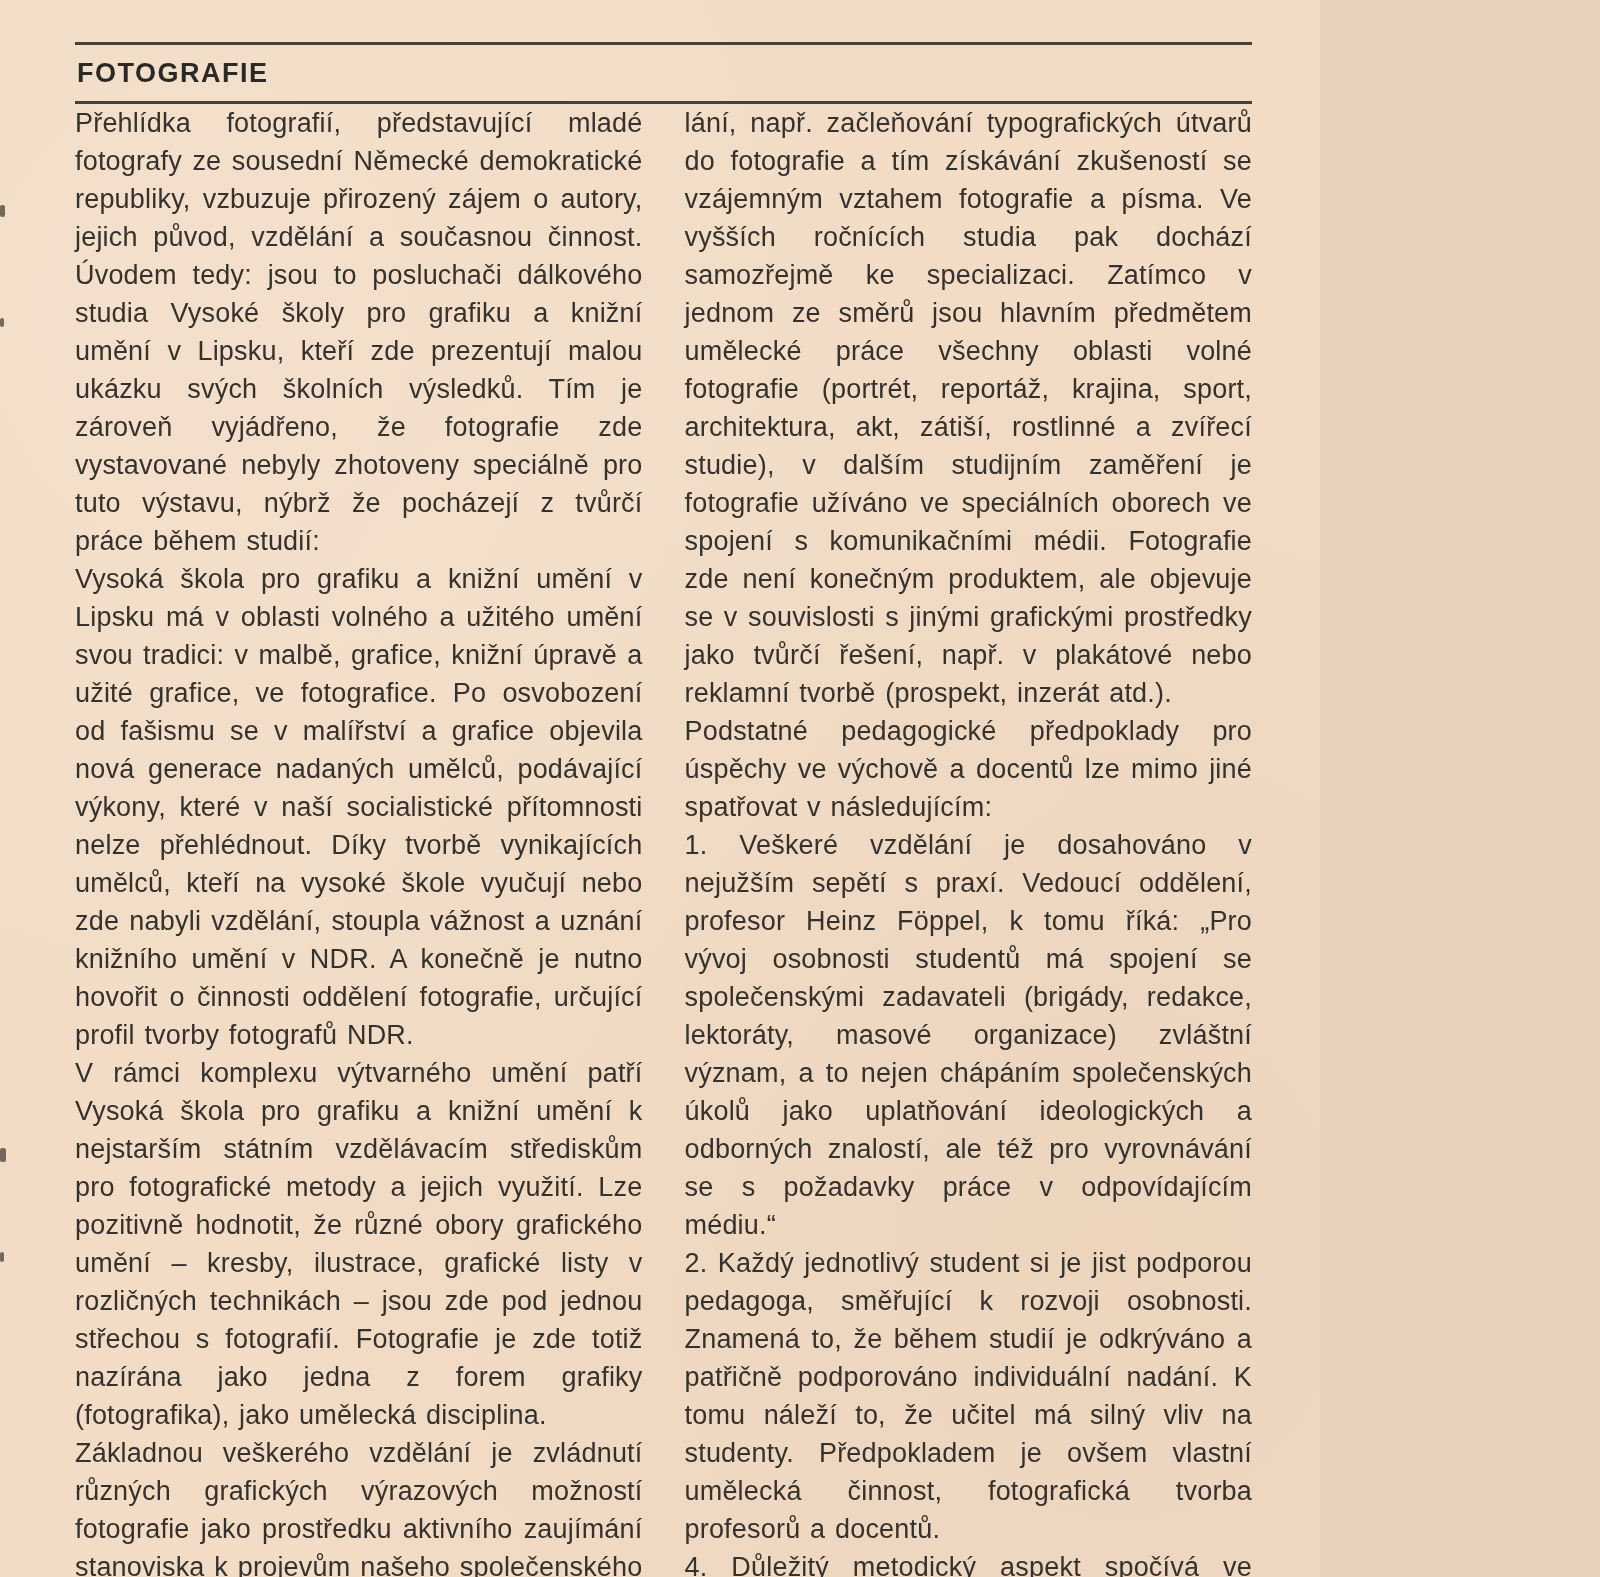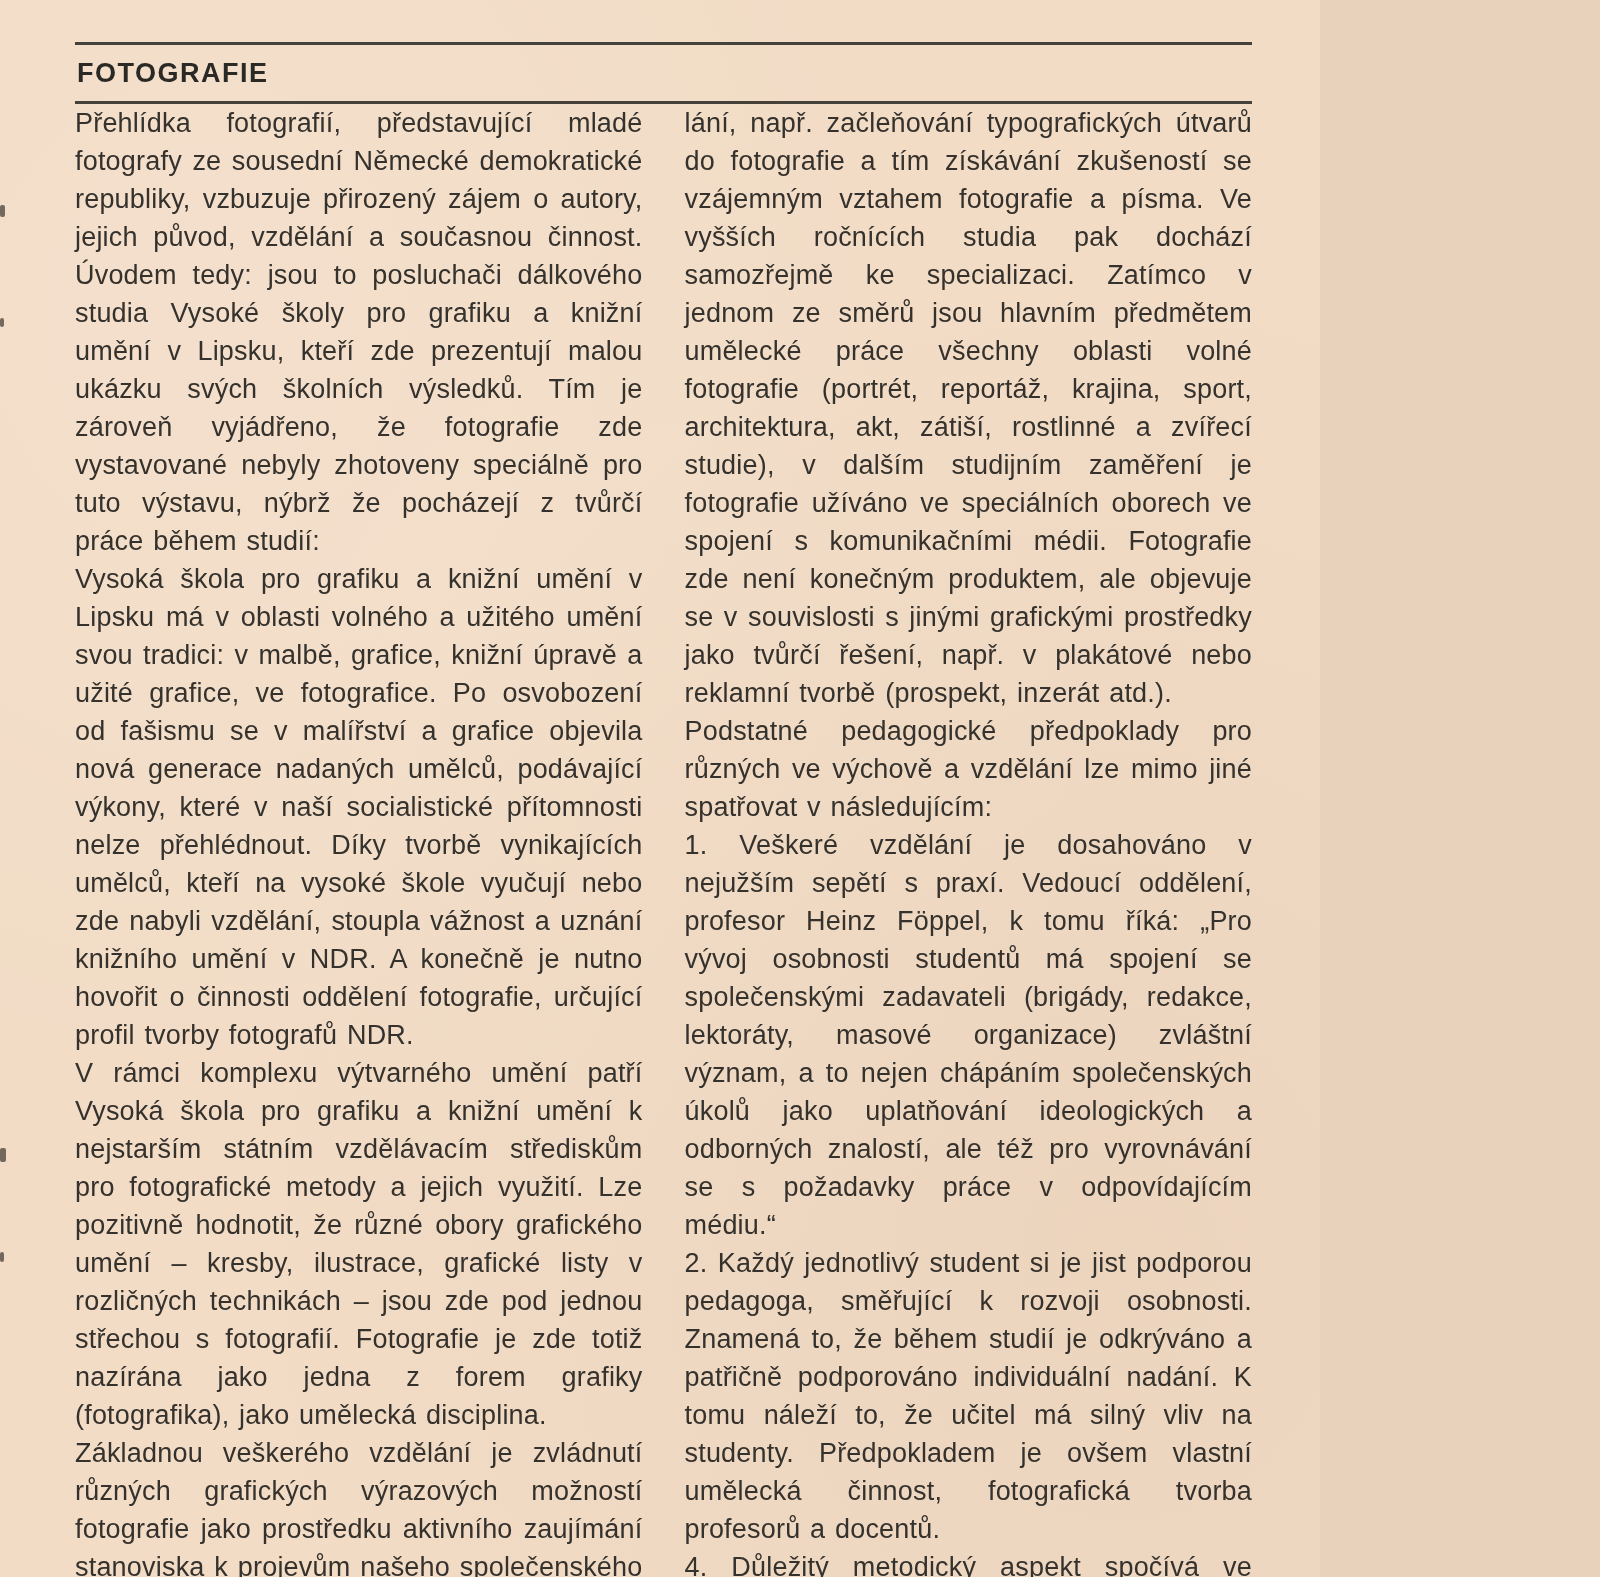--- a/index.html
+++ b/index.html
@@ -87,21 +87,21 @@
 
     <div class="column">
       <p>Přehlídka fotografií, představující mladé fotografy ze sousední Německé demokratické republiky, vzbuzuje přirozený zájem o autory, jejich původ, vzdělání a současnou činnost. Úvodem tedy: jsou to posluchači dálkového studia Vysoké školy pro grafiku a knižní umění v Lipsku, kteří zde prezentují malou ukázku svých školních výsledků. Tím je zároveň vyjádřeno, že fotografie zde vystavované nebyly zhotoveny speciálně pro tuto výstavu, nýbrž že pocházejí z tvůrčí práce během studií:</p>
       <p>Vysoká škola pro grafiku a knižní umění v Lipsku má v oblasti volného a užitého umění svou tradici: v malbě, grafice, knižní úpravě a užité grafice, ve fotografice. Po osvobození od fašismu se v malířství a grafice objevila nová generace nadaných umělců, podávající výkony, které v naší socialistické přítomnosti nelze přehlédnout. Díky tvorbě vynikajících umělců, kteří na vysoké škole vyučují nebo zde nabyli vzdělání, stoupla vážnost a uznání knižního umění v NDR. A konečně je nutno hovořit o činnosti oddělení fotografie, určující profil tvorby fotografů NDR.</p>
       <p>V rámci komplexu výtvarného umění patří Vysoká škola pro grafiku a knižní umění k nejstarším státním vzdělávacím střediskům pro fotografické metody a jejich využití. Lze pozitivně hodnotit, že různé obory grafického umění – kresby, ilustrace, grafické listy v rozličných technikách – jsou zde pod jednou střechou s fotografií. Fotografie je zde totiž nazírána jako jedna z forem grafiky (fotografika), jako umělecká disciplina.</p>
       <p>Základnou veškerého vzdělání je zvládnutí různých grafických výrazových možností fotografie jako prostředku aktivního zaujímání stanoviska k projevům našeho společenského života. Důraz je přitom kladen na estetické spolupůsobení různých prostředků grafického ztvárnění. Úzký kontakt s dalšími odděleními vysoké školy umožňuje rozšiřování škály vzdě-</p>
     </div>
 
     <div class="column">
       <p>lání, např. začleňování typografických útvarů do fotografie a tím získávání zkušeností se vzájemným vztahem fotografie a písma. Ve vyšších ročnících studia pak dochází samozřejmě ke specializaci. Zatímco v jednom ze směrů jsou hlavním předmětem umělecké práce všechny oblasti volné fotografie (portrét, reportáž, krajina, sport, architektura, akt, zátiší, rostlinné a zvířecí studie), v dalším studijním zaměření je fotografie užíváno ve speciálních oborech ve spojení s komunikačními médii. Fotografie zde není konečným produktem, ale objevuje se v souvislosti s jinými grafickými prostředky jako tvůrčí řešení, např. v plakátové nebo reklamní tvorbě (prospekt, inzerát atd.).</p>
-      <p>Podstatné pedagogické předpoklady pro různých ve výchově a vzdělání lze mimo jiné spatřovat v následujícím:</p>
+      <p>Podstatné pedagogické předpoklady pro úspěchy ve výchově a docentů lze mimo jiné spatřovat v následujícím:</p>
       <p>1. Veškeré vzdělání je dosahováno v nejužším sepětí s praxí. Vedoucí oddělení, profesor Heinz Föppel, k tomu říká: „Pro vývoj osobnosti studentů má spojení se společenskými zadavateli (brigády, redakce, lektoráty, masové organizace) zvláštní význam, a to nejen chápáním společenských úkolů jako uplatňování ideologických a odborných znalostí, ale též pro vyrovnávání se s požadavky práce v odpovídajícím médiu.“</p>
       <p>2. Každý jednotlivý student si je jist podporou pedagoga, směřující k rozvoji osobnosti. Znamená to, že během studií je odkrýváno a patřičně podporováno individuální nadání. K tomu náleží to, že učitel má silný vliv na studenty. Předpokladem je ovšem vlastní umělecká činnost, fotografická tvorba profesorů a docentů.</p>
       <p>4. Důležitý metodický aspekt spočívá ve výměně talentů prostřednictvím kolektivu. S tím souvisí analýza cizích i vlastních prací, časopisů, knižních svazků, kalendářů a výstav – na základě uvážení záměrů tvůrce a výsledného účinku.</p>
     </div>
 
   </div>
 
   <span class="artifact a1"></span>
   <span class="artifact a2"></span>
   <span class="artifact a3"></span>

